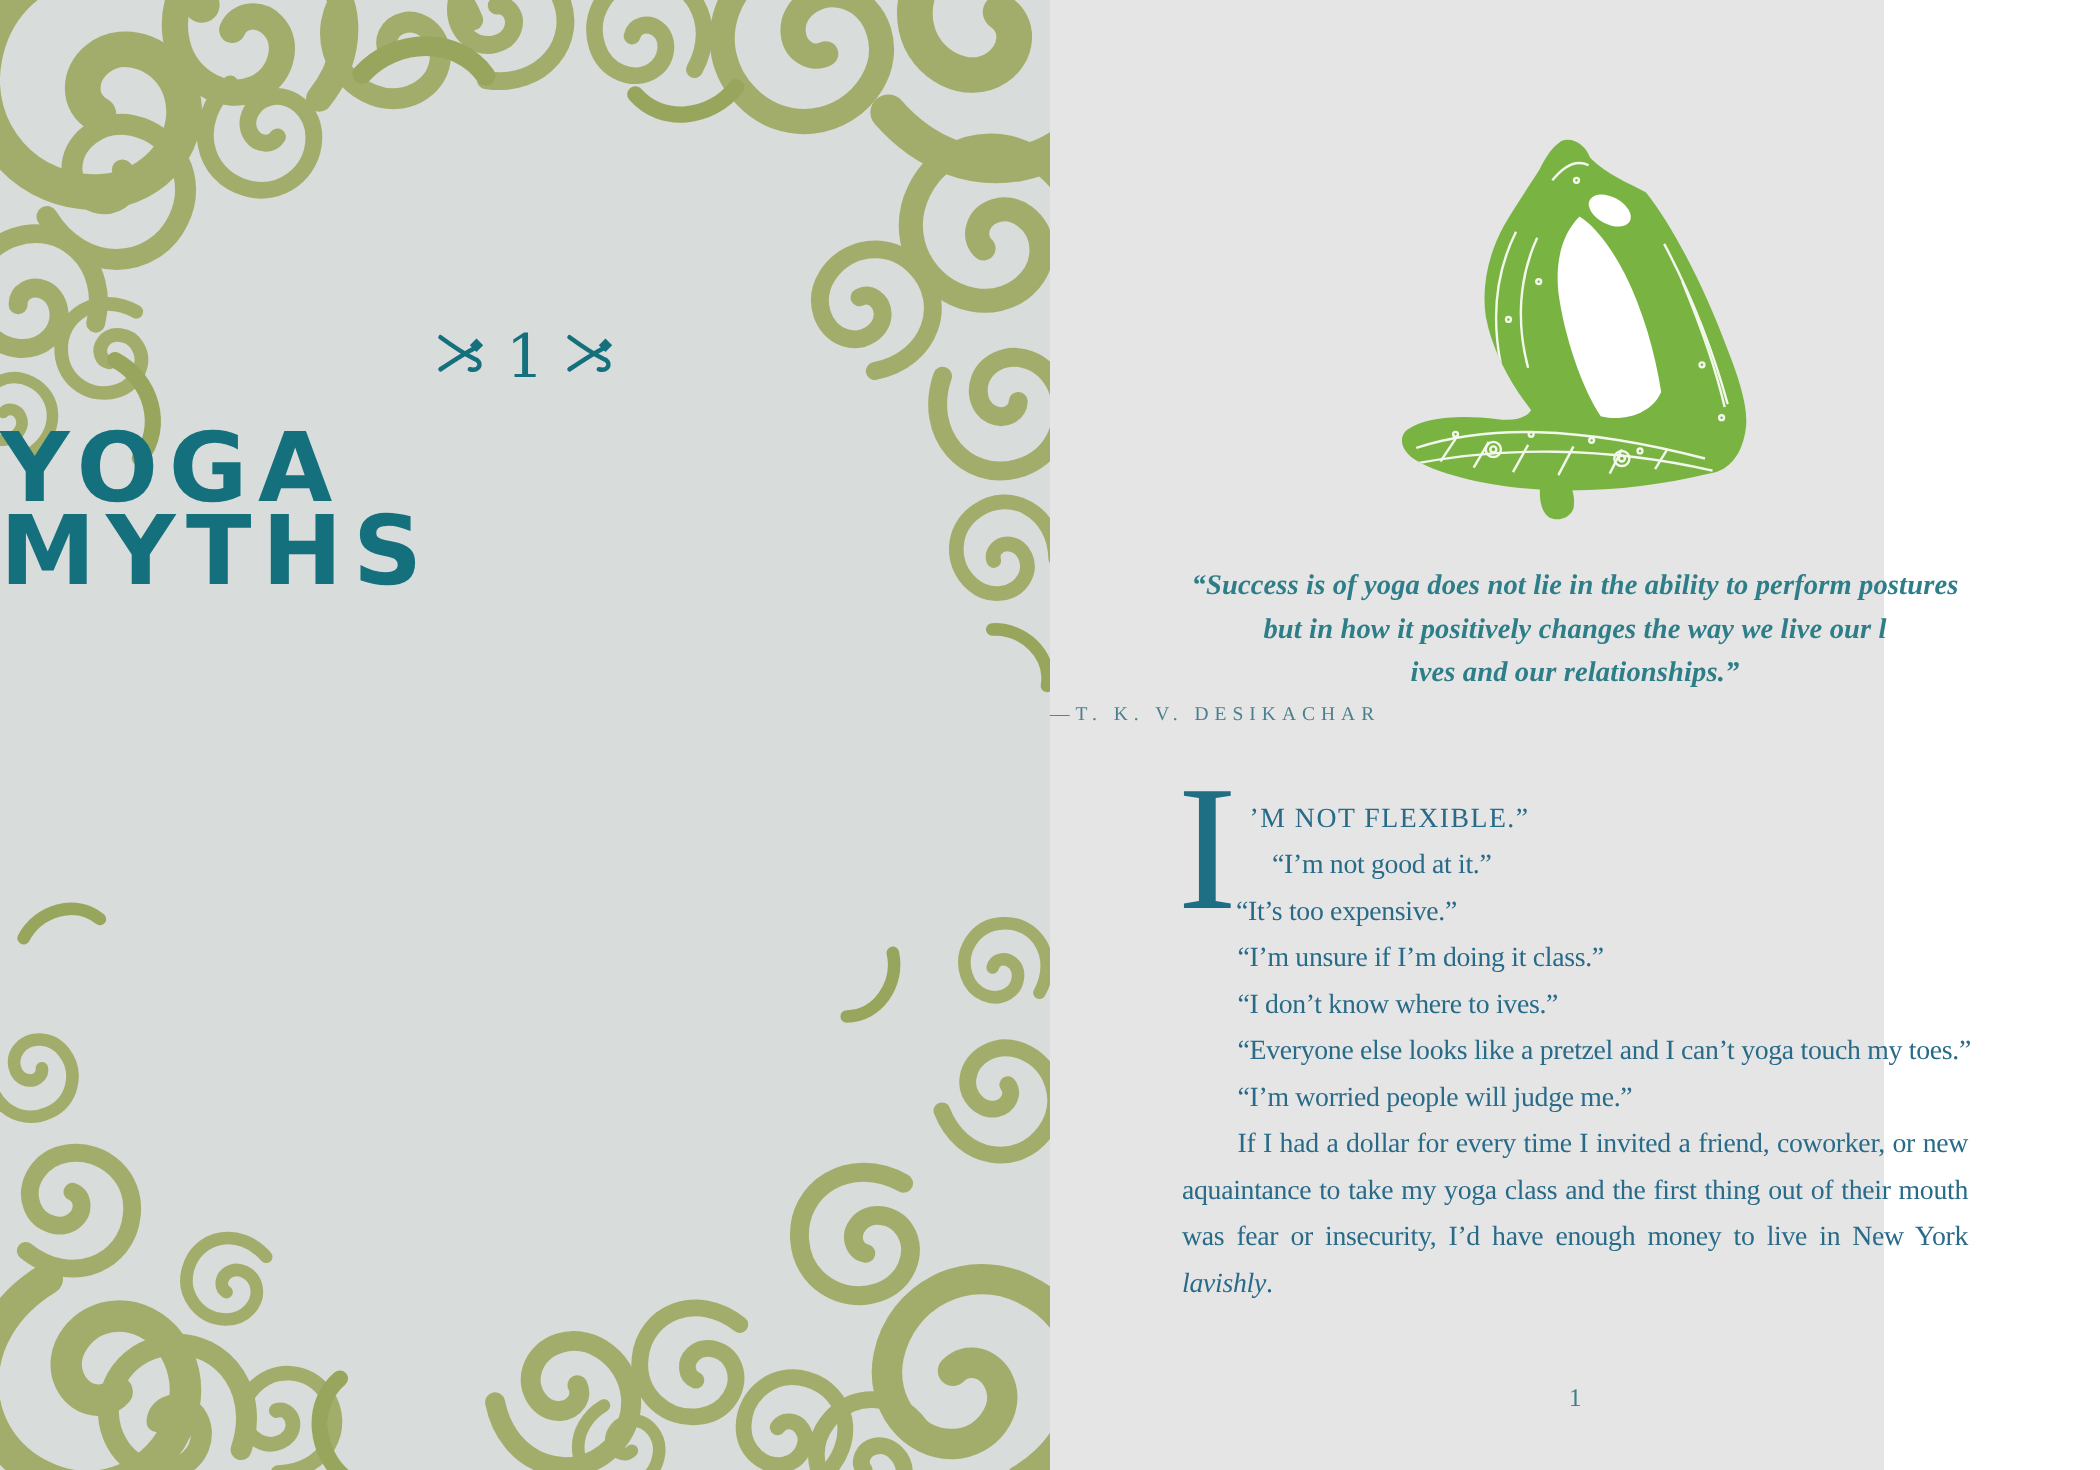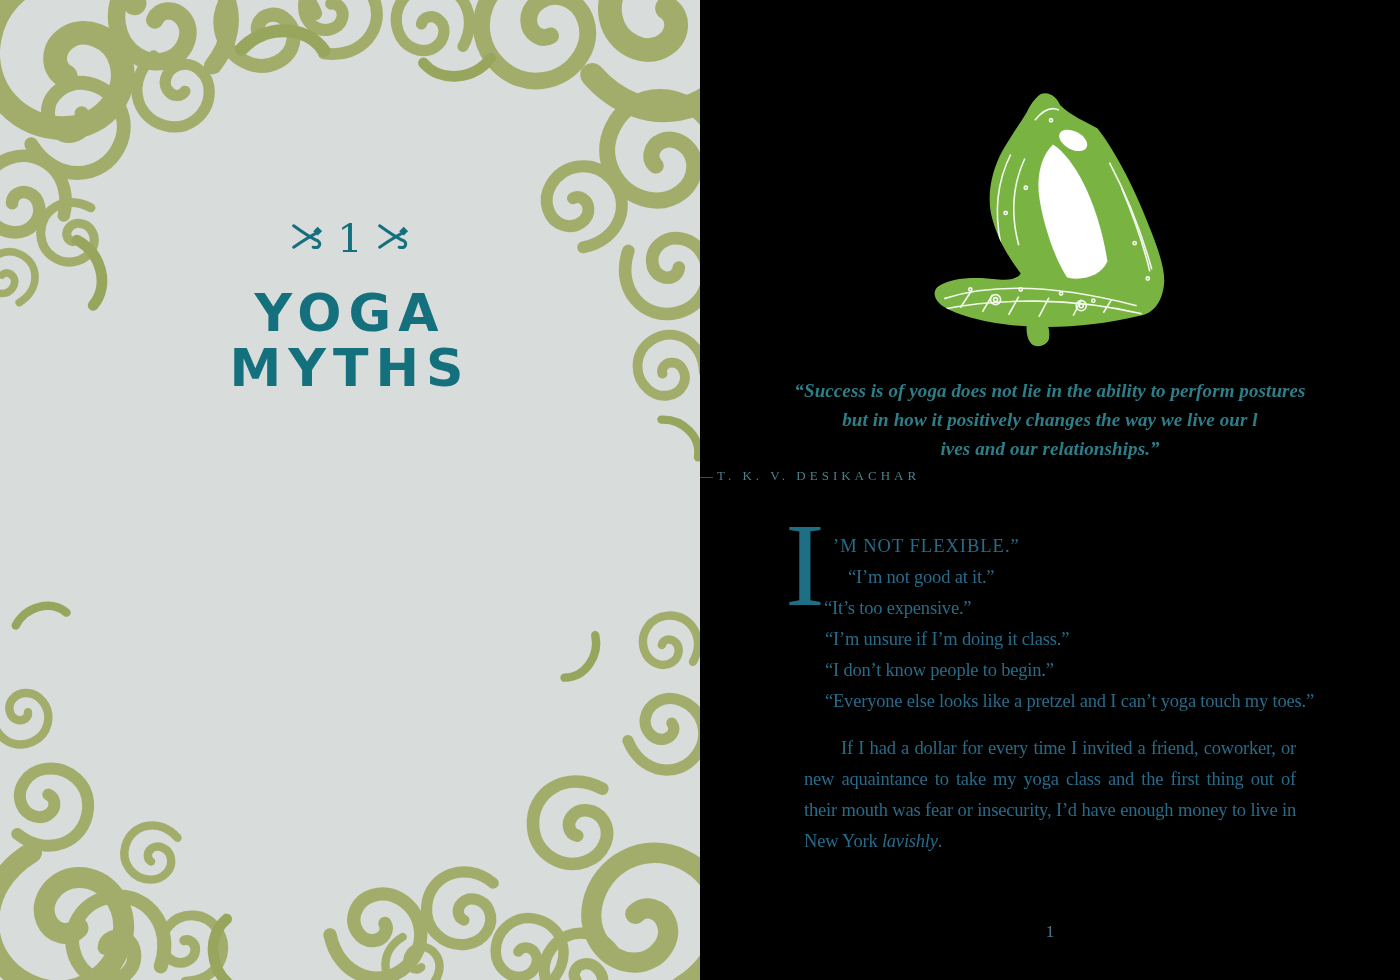--- a/index.html
+++ b/index.html
@@ -5,40 +5,40 @@
   html,body{margin:0;padding:0;background:#ffffff;}
   #spread{position:relative;width:1400px;height:980px;overflow:hidden;background:#ffffff;
           font-family:"Liberation Serif", serif;}
   
   #left-page{position:absolute;left:0;top:0;width:700px;height:980px;background:#d8dcda;overflow:hidden;}
   #ornament-svg{position:absolute;left:0;top:0;}
   #chapter-marker{position:absolute;left:0;top:216px;width:700px;display:flex;align-items:center;
                   justify-content:center;gap:14px;}
   #chapter-number{font-family:"DejaVu Serif", serif;font-size:40px;line-height:44px;color:#15707d;}
   .dingbat{display:block;}
-  #chapter-title{position:absolute;left:0;top:286px;width:700px;text-align:center;
-                 font-family:"DejaVu Sans", sans-serif;font-weight:700;font-size:52px;line-height:55px;
+  #chapter-title{position:absolute;left:0;top:286px;width:700px;text-align:left;
+                 font-family:"DejaVu Sans", sans-serif;font-weight:700;font-size:64px;line-height:55px;
                  letter-spacing:7px;color:#15707d;}
   
-  #right-page{position:absolute;left:700px;top:0;width:700px;height:980px;background:#000000;}
+  #right-page{position:absolute;left:700px;top:0;width:556px;height:980px;background:#e5e5e5;}
   #pose-illustration{position:absolute;left:230px;top:92px;}
   #epigraph{position:absolute;left:0;top:376px;width:700px;text-align:center;color:#2d7e88;}
   .quote-line{font-size:19px;line-height:29px;font-style:italic;font-weight:bold;white-space:nowrap;
               letter-spacing:.1px;}
   #quote-attribution{position:absolute;left:0;top:468px;width:700px;text-align:left;
                      font-size:13px;letter-spacing:4px;color:#4a808d;}
   #body-text{position:absolute;left:88px;top:531px;width:524px;color:#286b89;
              font-size:18.5px;line-height:31px;letter-spacing:-0.2px;}
   #drop-cap{position:absolute;left:-3px;top:-8px;font-size:119px;line-height:84px;color:#1e6e84;}
   .open-line{white-space:nowrap;}
   .ol-0{margin-left:45px;letter-spacing:1px;}
   .ol-1{margin-left:60px;}
   .ol-2{margin-left:36px;}
   .statement{margin-left:37px;white-space:nowrap;}
-  #closing-para{margin:16px;text-indent:37px;text-align:justify;}
+  #closing-para{margin:0;text-indent:37px;text-align:justify;}
   #page-number{position:absolute;left:0;top:922px;width:700px;text-align:center;
                font-size:17px;color:#447d89;}
   .it{font-style:italic;}
 </style>
 </head>
 <body>
 
 <div id="spread">
 
   <div id="left-page">
@@ -186,21 +186,22 @@
     </div>
 
     <div id="quote-attribution">—T. K. V. DESIKACHAR</div>
 
     <div id="body-text">
       <span id="drop-cap">I</span>
       <div class="open-line ol-0">’M NOT FLEXIBLE.”</div>
       <div class="open-line ol-1">“I’m not good at it.”</div>
       <div class="open-line ol-2">“It’s too expensive.”</div>
       <div class="statement">“I’m unsure if I’m doing it class.”</div>
-      <div class="statement">“I don’t know people to begin.”</div>
+      <div class="statement">“I don’t know where to ives.”</div>
       <div class="statement">“Everyone else looks like a pretzel and I can’t yoga touch my toes.”</div>
+      <div class="statement">“I’m worried people will judge me.”</div>
       <p id="closing-para"><span>If I had a dollar for every time I invited a friend, coworker, or new aquaintance to take my yoga class and the first thing out of their mouth was fear or insecurity, I’d have enough money to live in New York </span><span class="it">lavishly</span><span>.</span></p>
     </div>
 
     <div id="page-number">1</div>
   </div>
 
 </div>
 
 </body></html>

